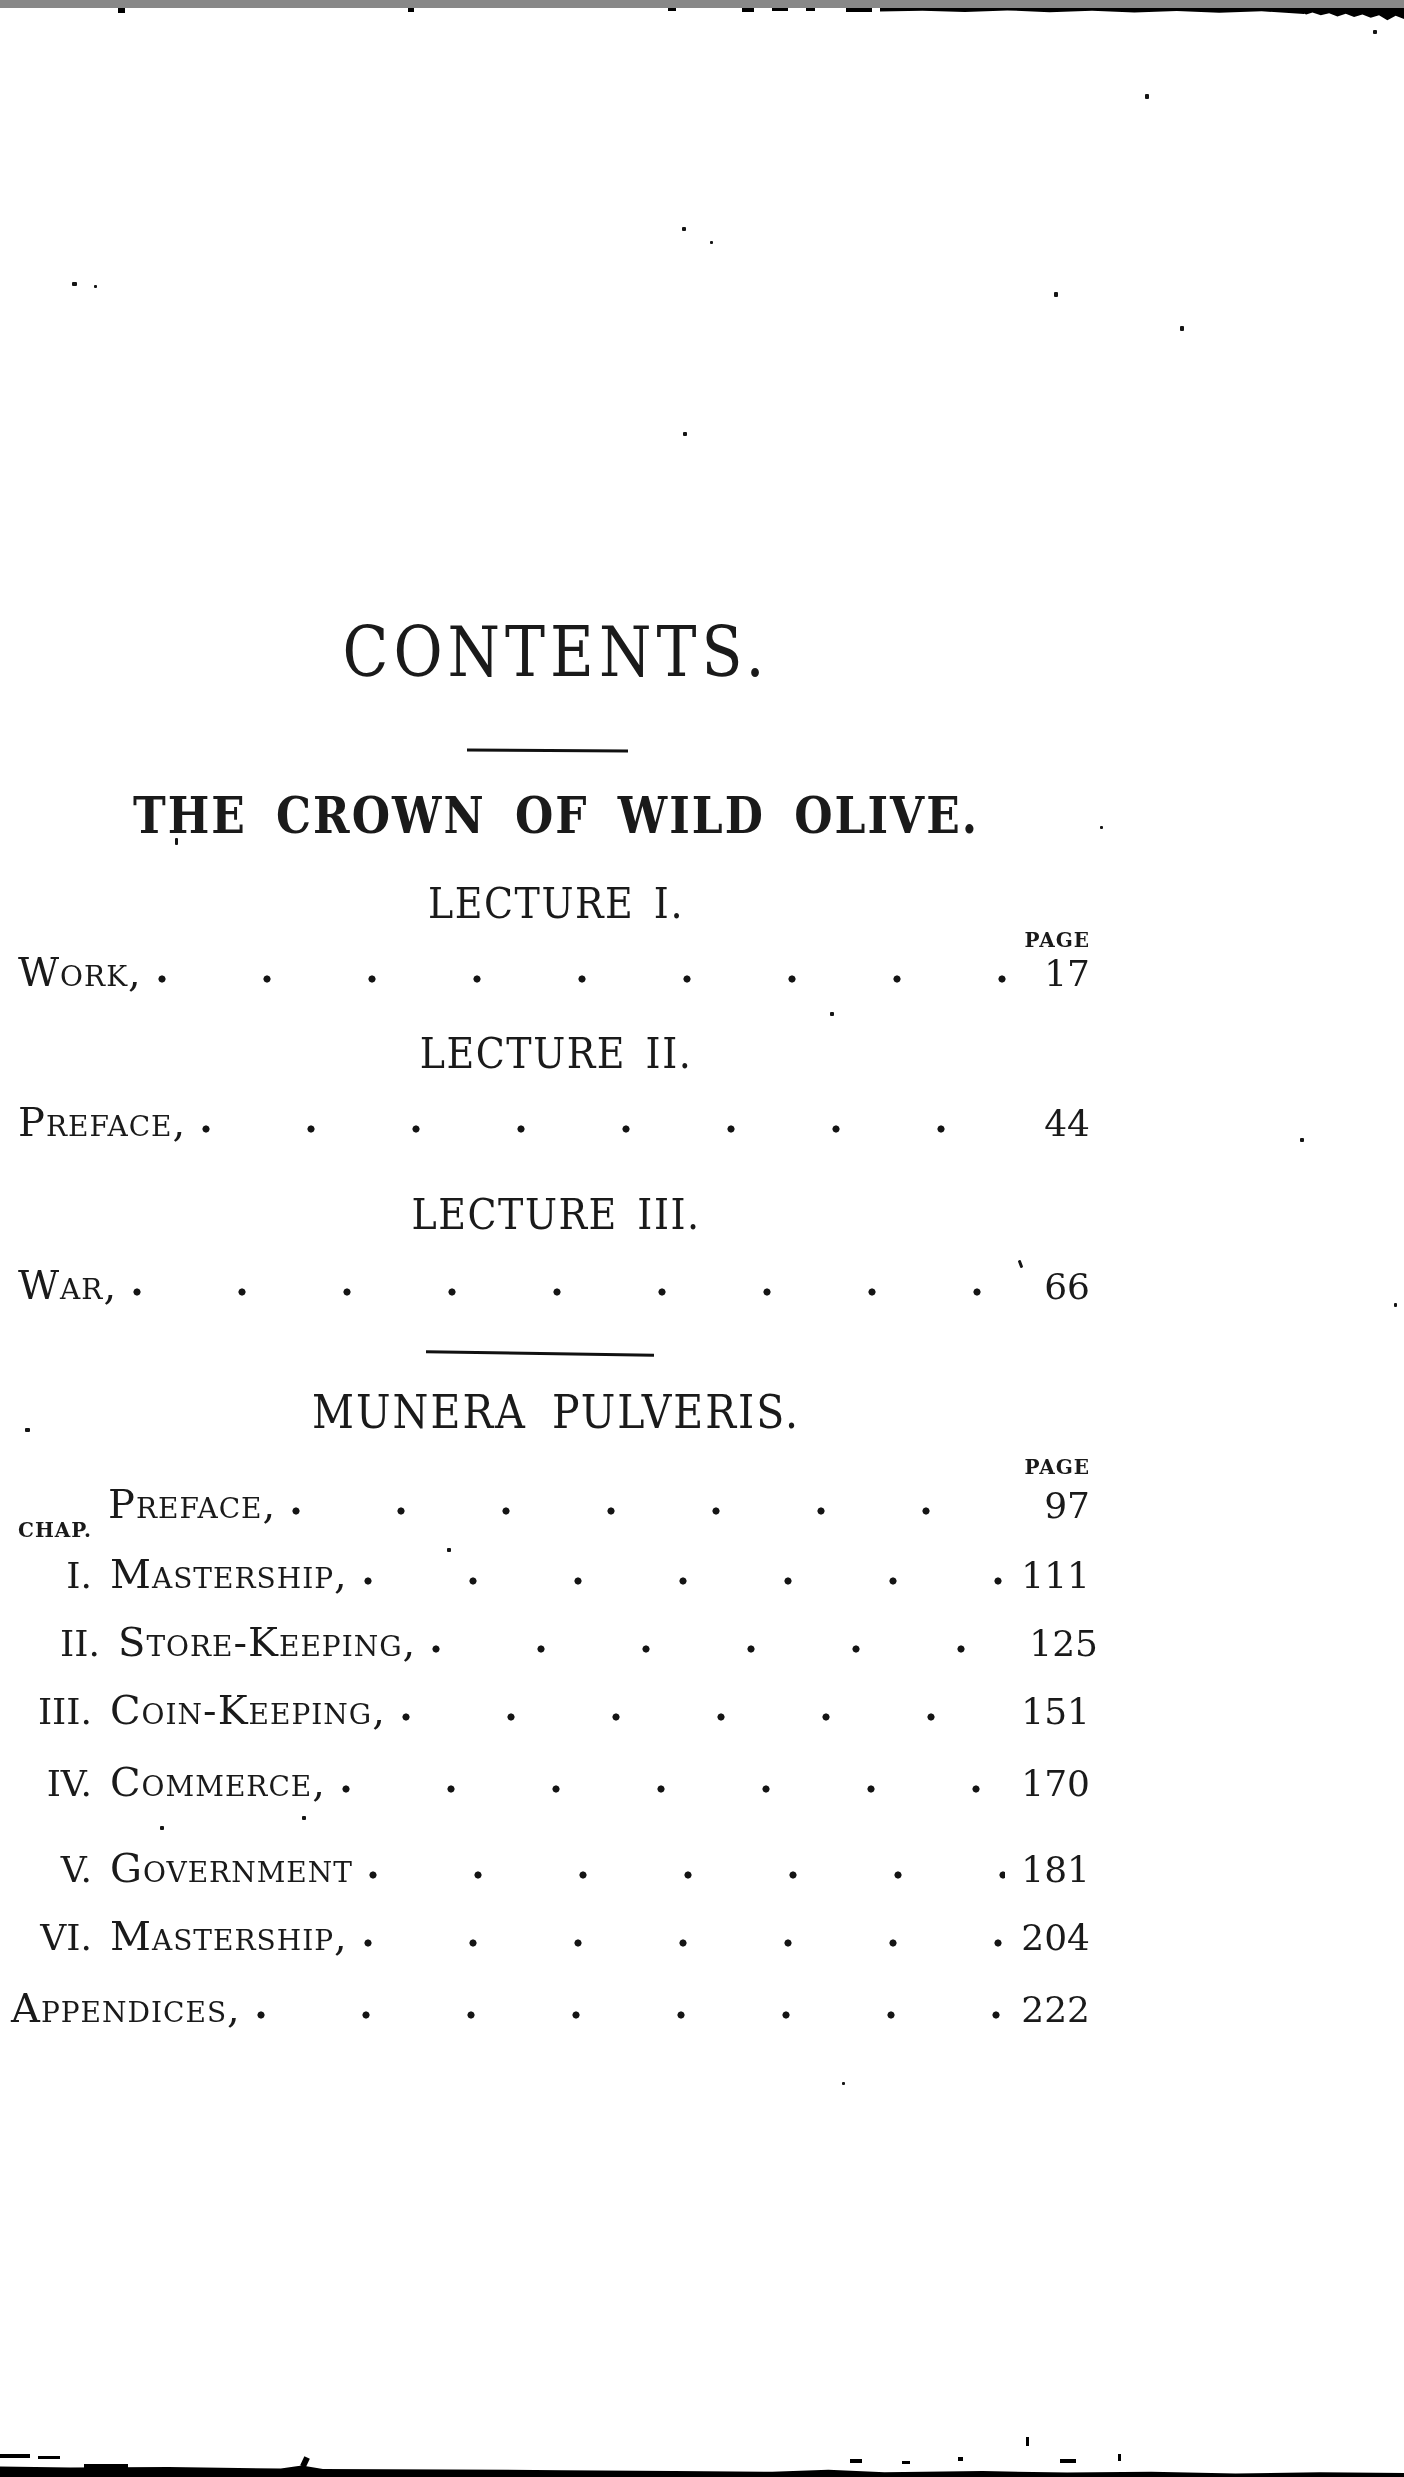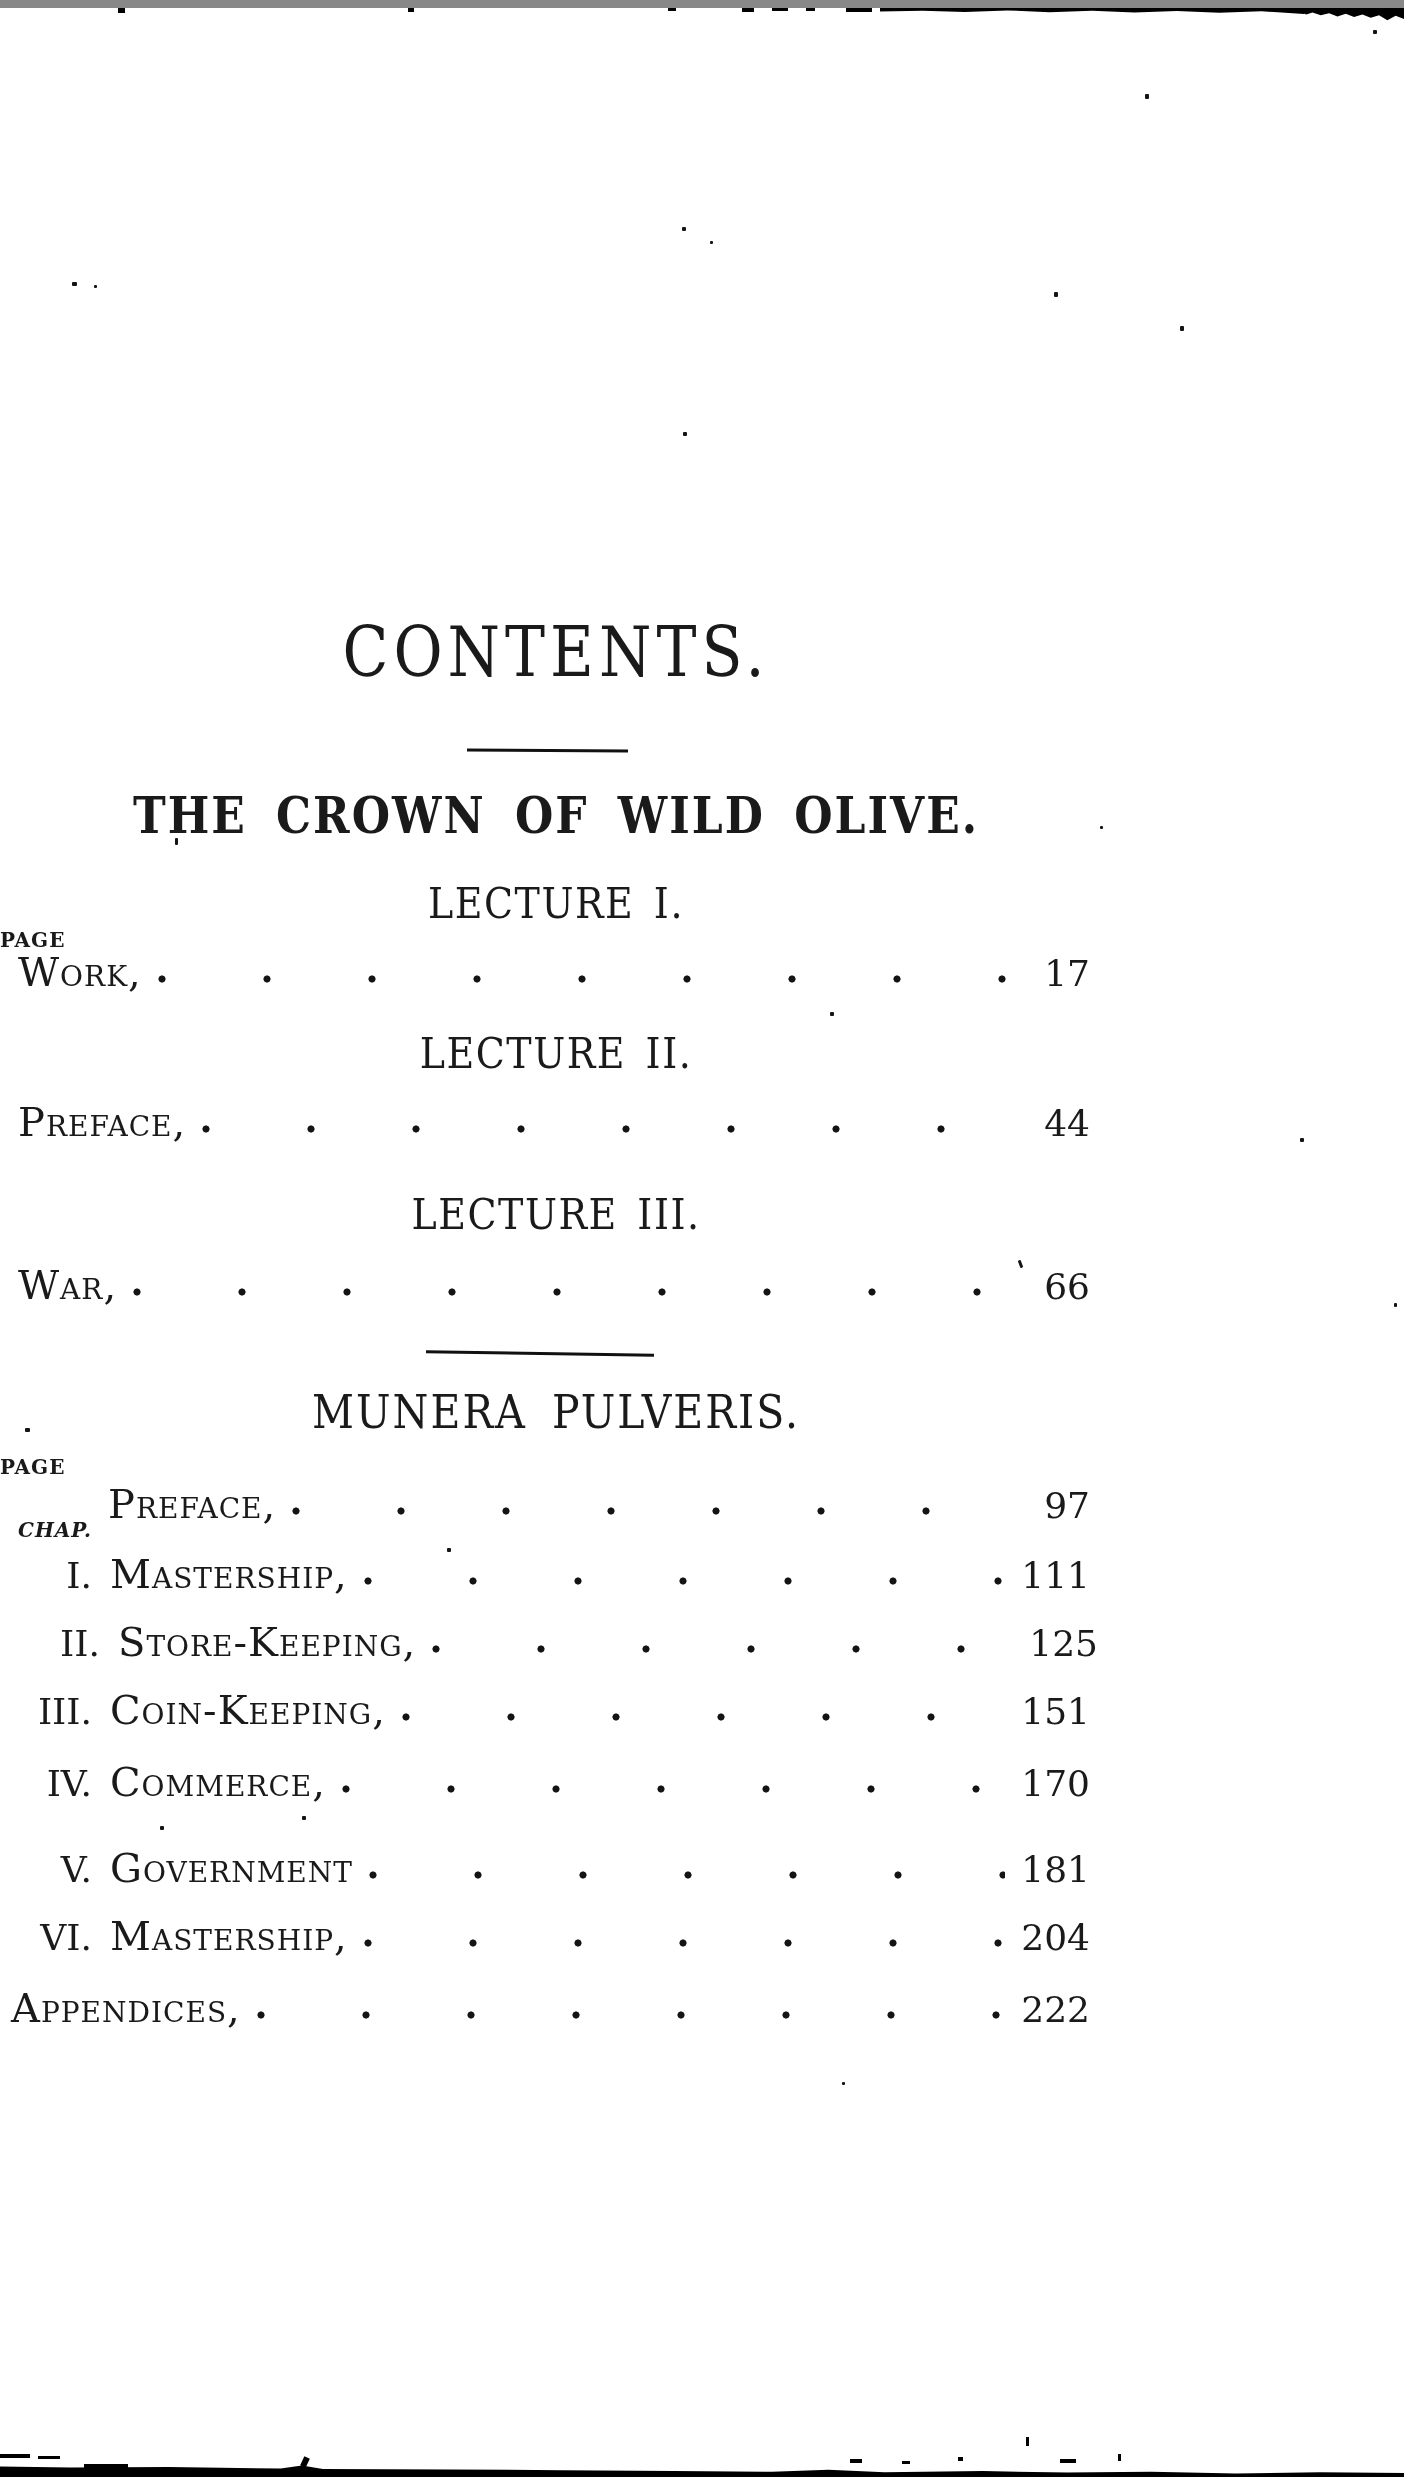--- a/index.html
+++ b/index.html
@@ -31,22 +31,22 @@
   }
   .lecture-heading{
     font-size:38px;letter-spacing:1.5px;word-spacing:6px;
     transform:scaleY(1.14);
   }
   
   .col-label{
     position:absolute;font-size:20px;font-weight:bold;
     letter-spacing:1px;line-height:1;
   }
-  .page-label{left:0;width:1090px;}
-  .chap-label{left:18px;font-style:italic;}
+  .page-label{left:0;width:1090px;text-align:right;}
+  .chap-label{left:18px;}
   
   .toc-row{
     position:absolute;display:flex;align-items:baseline;
     line-height:1.1;
   }
   .entry{
     font-variant:small-caps;font-size:40px;letter-spacing:1px;
     white-space:nowrap;flex:none;
   }
   .num{

